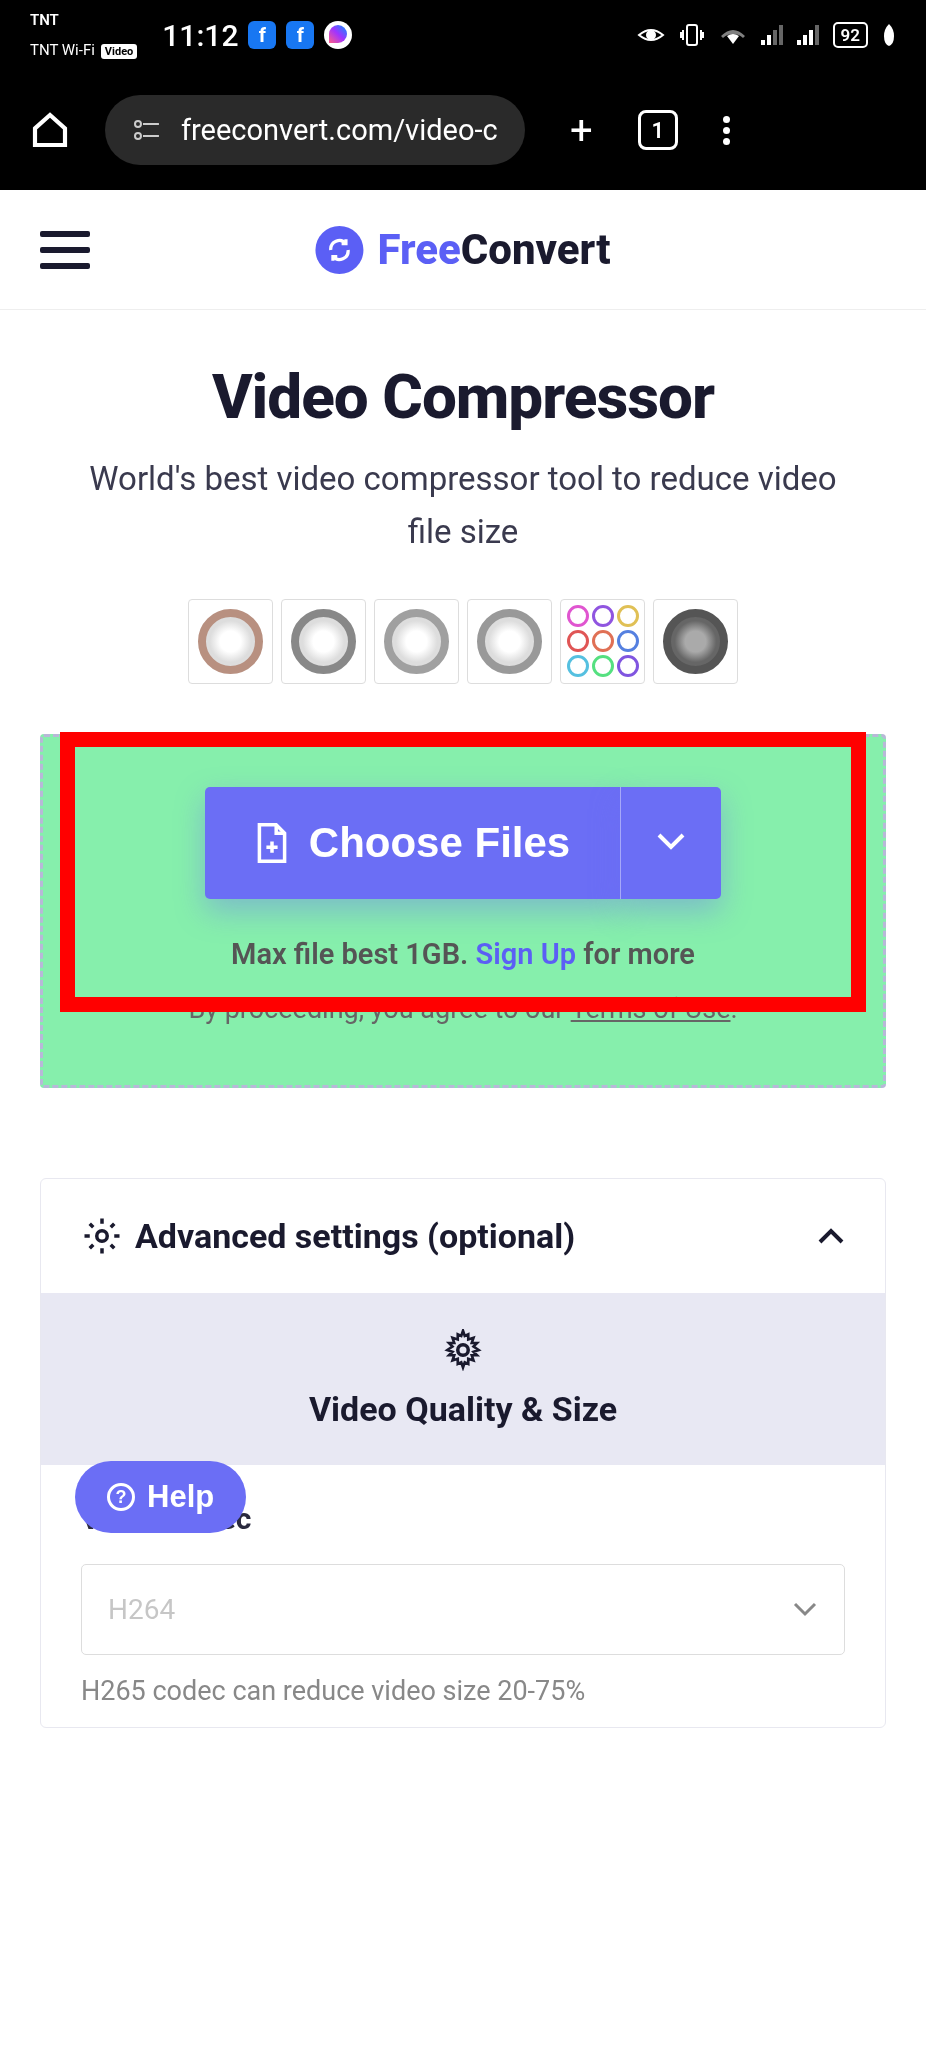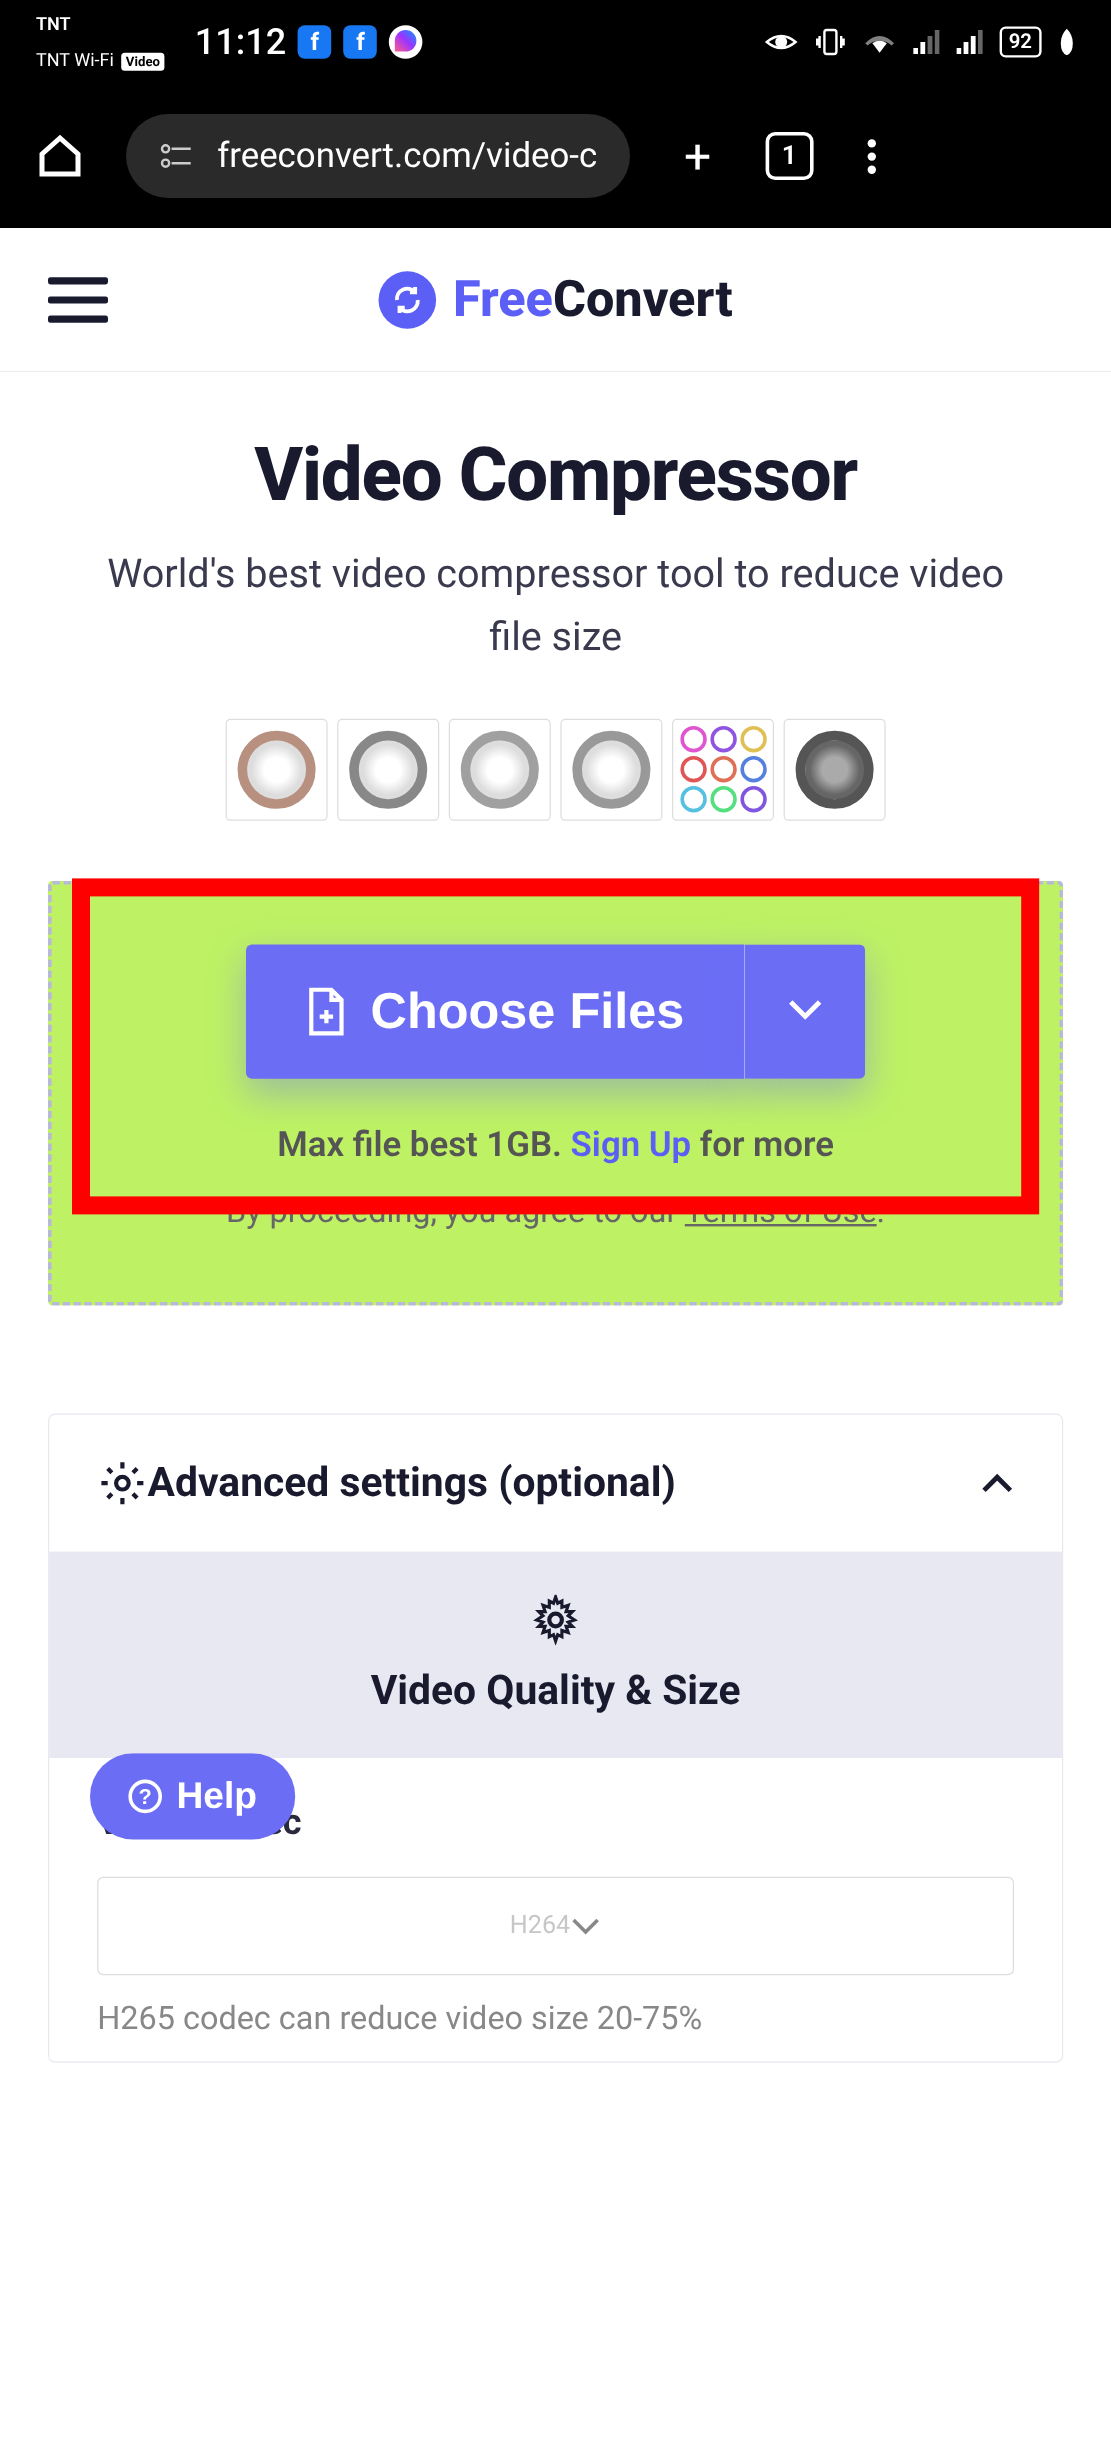--- a/index.html
+++ b/index.html
@@ -290,21 +290,21 @@
       border: 15px solid #ff0000;
       top: -2px;
       left: 20px;
       right: 20px;
       height: 280px;
       z-index: 10;
       pointer-events: none;
     }
     .upload-area {
       border: 3px dashed #b8b8d8;
-      background: #bef264;
+      background: #86efac;
       padding: 50px 50px 60px;
       text-align: center;
       border-radius: 4px;
     }
     .choose-files-wrapper {
       display: flex;
       justify-content: center;
       margin-bottom: 38px;
     }
     .choose-files-btn {
@@ -356,20 +356,21 @@
     .settings-section {
       margin-top: 90px;
       border: 1px solid #e8e8f0;
       border-radius: 6px;
       text-align: left;
     }
     .settings-header {
       padding: 36px 40px;
       display: flex;
       align-items: center;
+      gap: 12px;
       cursor: pointer;
     }
     .gear-icon-lg {
       width: 42px;
       height: 42px;
     }
     .settings-title {
       font-size: 34px;
       font-weight: 700;
       color: #1a1a2e;
@@ -395,25 +396,25 @@
       font-size: 30px;
       font-weight: 700;
       color: #2a2a3e;
       margin-bottom: 28px;
     }
     .codec-select {
       width: 100%;
       border: 1px solid #ddd;
       border-radius: 5px;
       padding: 28px 26px;
-      font-size: 21px;
+      font-size: 28px;
       color: #444;
       background: #fff;
       display: flex;
-      justify-content: center;
+      justify-content: space-between;
       align-items: center;
     }
     .codec-hint {
       font-size: 27px;
       color: #888;
       margin-top: 20px;
     }
     
     
     .help-btn {

